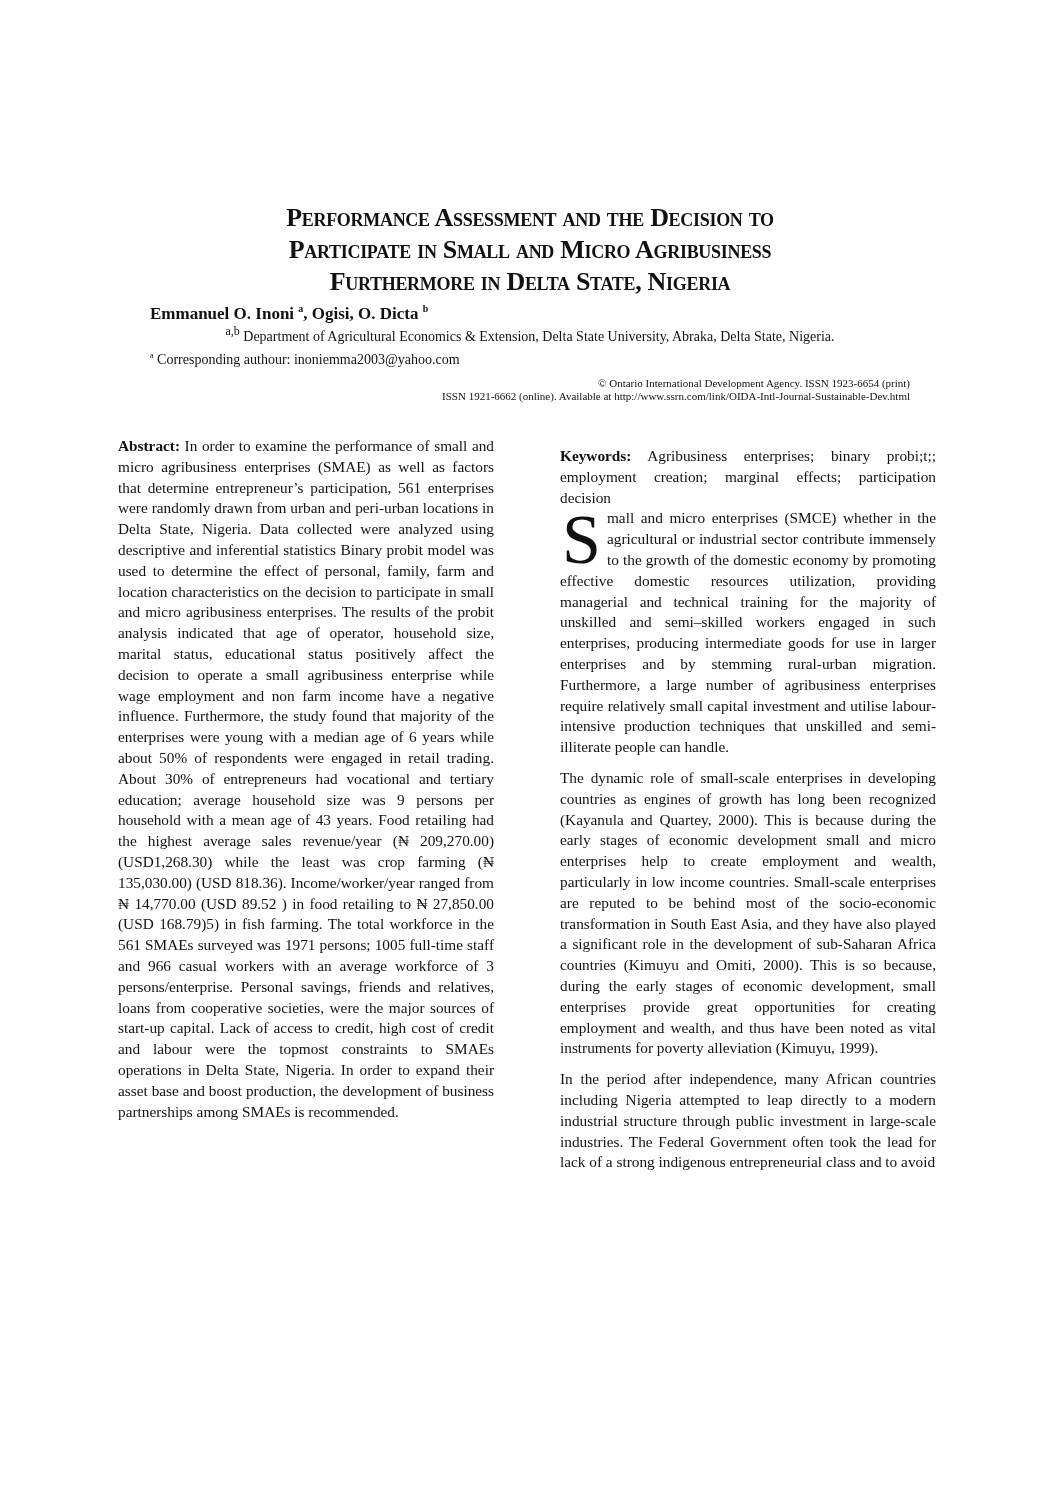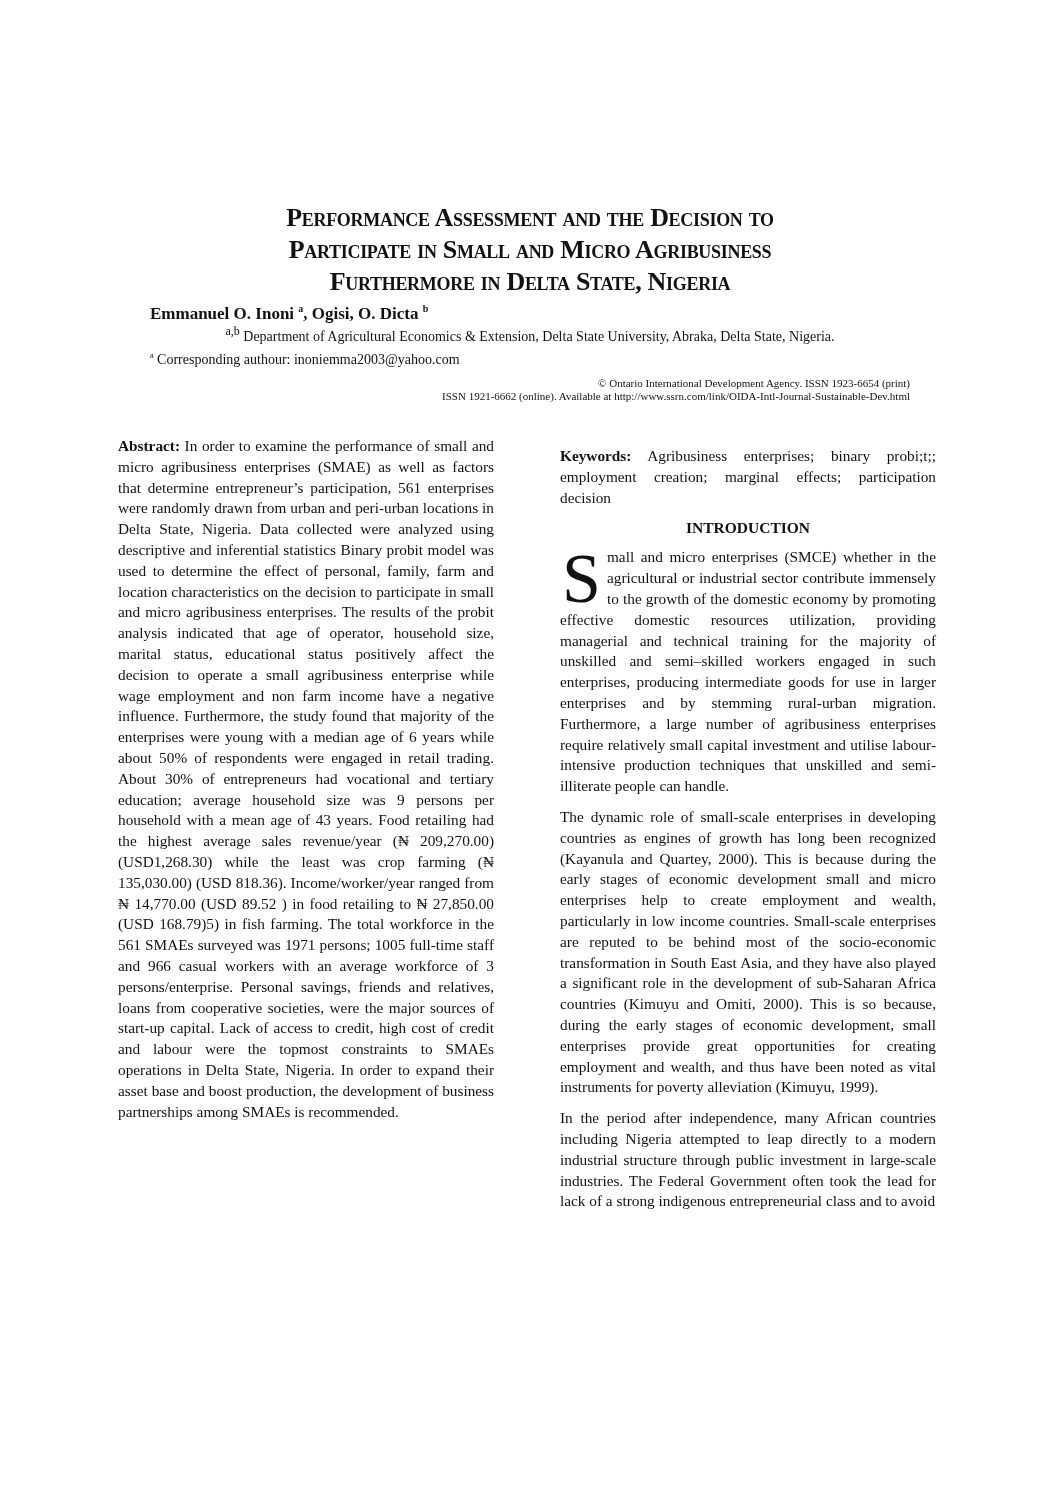--- a/index.html
+++ b/index.html
@@ -80,17 +80,16 @@
   <div>© Ontario International Development Agency. ISSN 1923-6654 (print)</div>
   <div>ISSN 1921-6662 (online). Available at http://www.ssrn.com/link/OIDA-Intl-Journal-Sustainable-Dev.html</div>
 </div>
 
 <div class="col col-left">
   <p><span class="label">Abstract:</span><span> In order to examine the performance of small and micro agribusiness enterprises (SMAE) as well as factors that determine entrepreneur’s participation, 561 enterprises were randomly drawn from urban and peri-urban locations in Delta State, Nigeria. Data collected were analyzed using descriptive and inferential statistics Binary probit model was used to determine the effect of personal, family, farm and location characteristics on the decision to participate in small and micro agribusiness enterprises. The results of the probit analysis indicated that age of operator, household size, marital status, educational status positively affect the decision to operate a small agribusiness enterprise while wage employment and non farm income have a negative influence. Furthermore, the study found that majority of the enterprises were young with a median age of 6 years while about 50% of respondents were engaged in retail trading. About 30% of entrepreneurs had vocational and tertiary education; average household size was 9 persons per household with a mean age of 43 years. Food retailing had the highest average sales revenue/year (₦ 209,270.00) (USD1,268.30) while the least was crop farming (₦ 135,030.00) (USD 818.36). Income/worker/year ranged from ₦ 14,770.00 (USD 89.52 ) in food retailing to ₦ 27,850.00 (USD 168.79)5) in fish farming. The total workforce in the 561 SMAEs surveyed was 1971 persons; 1005 full-time staff and 966 casual workers with an average workforce of 3 persons/enterprise. Personal savings, friends and relatives, loans from cooperative societies, were the major sources of start-up capital. Lack of access to credit, high cost of credit and labour were the topmost constraints to SMAEs operations in Delta State, Nigeria. In order to expand their asset base and boost production, the development of business partnerships among SMAEs is recommended.</span></p>
 </div>
 
 <div class="col col-right">
   <p><span class="label">Keywords:</span><span> Agribusiness enterprises; binary probi;t;; employment creation; marginal effects; participation decision</span></p>
-  <div class="section-head">INTRODUCTION</div>
   <p class="para"><span class="dropcap">S</span><span>mall and micro enterprises (SMCE) whether in the agricultural or industrial sector contribute immensely to the growth of the domestic economy by promoting effective domestic resources utilization, providing managerial and technical training for the majority of unskilled and semi–skilled workers engaged in such enterprises, producing intermediate goods for use in larger enterprises and by stemming rural-urban migration. Furthermore, a large number of agribusiness enterprises require relatively small capital investment and utilise labour-intensive production techniques that unskilled and semi-illiterate people can handle.</span></p>
   <p class="para">The dynamic role of small-scale enterprises in developing countries as engines of growth has long been recognized (Kayanula and Quartey, 2000). This is because during the early stages of economic development small and micro enterprises help to create employment and wealth, particularly in low income countries. Small-scale enterprises are reputed to be behind most of the socio-economic transformation in South East Asia, and they have also played a significant role in the development of sub-Saharan Africa countries (Kimuyu and Omiti, 2000). This is so because, during the early stages of economic development, small enterprises provide great opportunities for creating employment and wealth, and thus have been noted as vital instruments for poverty alleviation (Kimuyu, 1999).</p>
   <p class="para">In the period after independence, many African countries including Nigeria attempted to leap directly to a modern industrial structure through public investment in large-scale industries. The Federal Government often took the lead for lack of a strong indigenous entrepreneurial class and to avoid</p>
 </div>
 
 </body></html>

